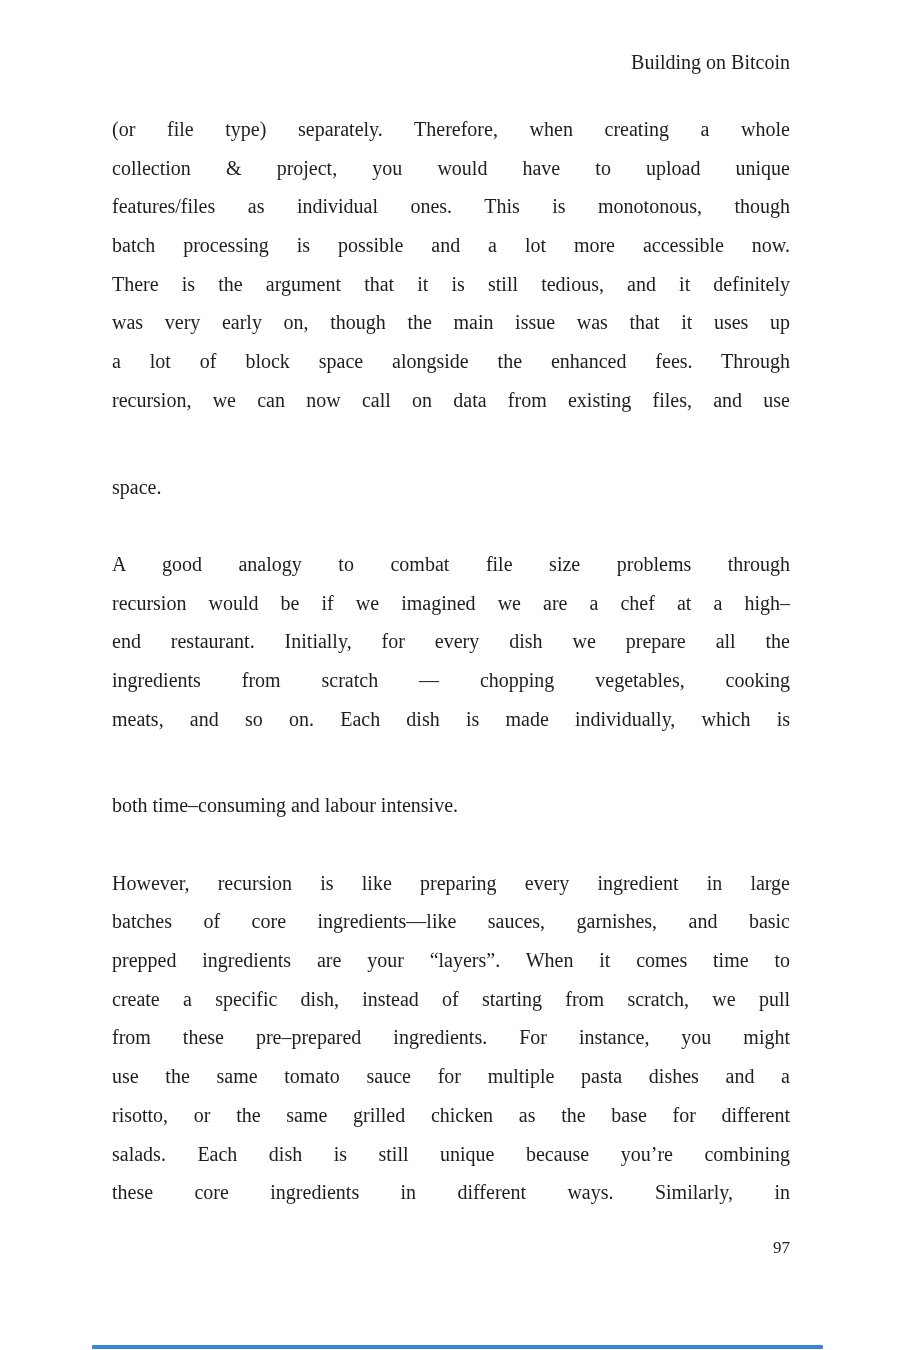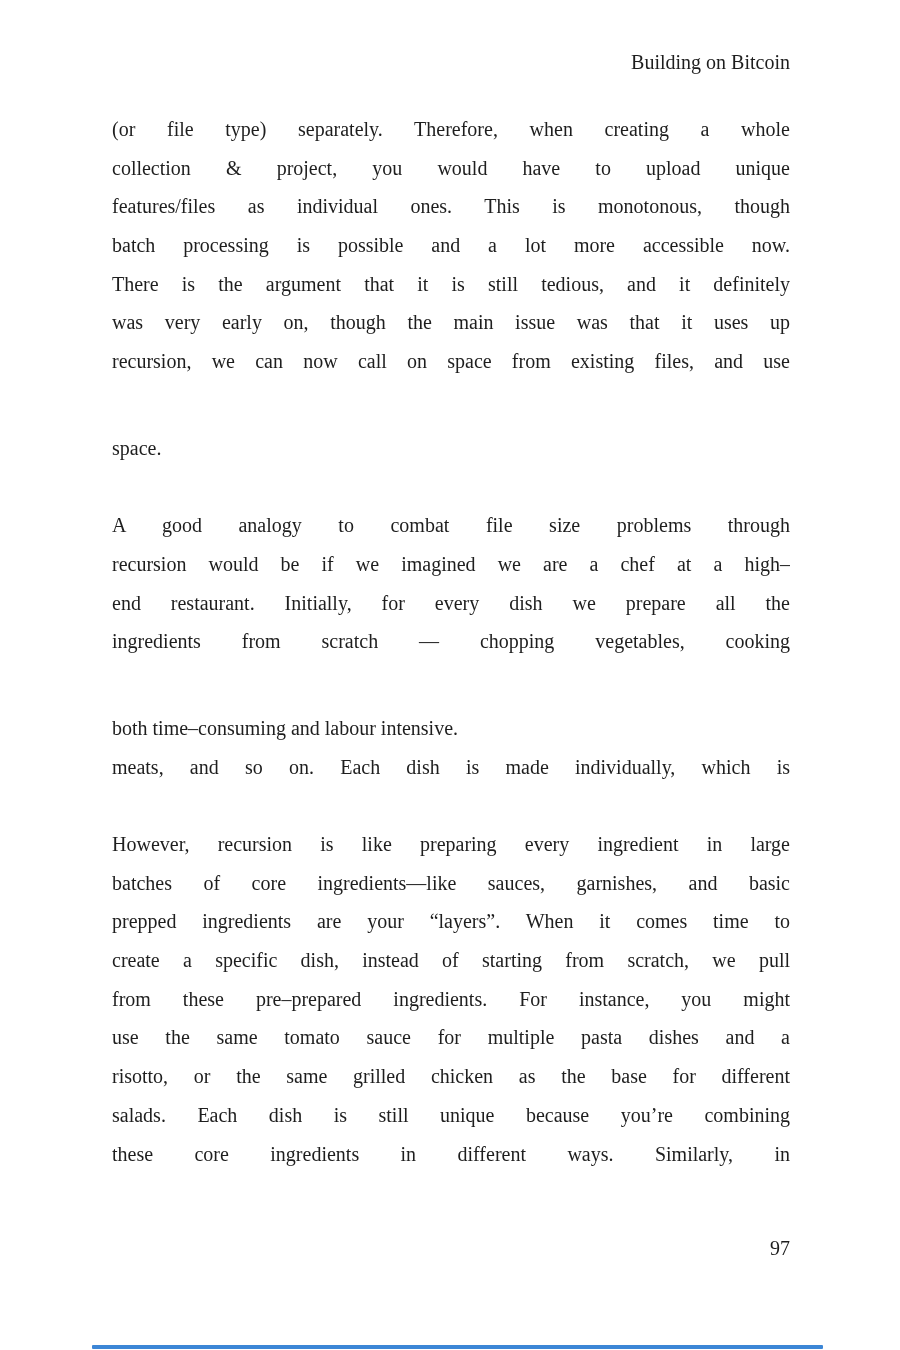--- a/index.html
+++ b/index.html
@@ -43,21 +43,21 @@
     white-space: normal;
   }
   .line.last {
     text-align-last: left;
     margin-top: 48px;
   }
   .page-number {
     position: absolute;
     top: 1236px;
     right: 110px;
-    font-size: 20px;
+    font-size: 17px;
     line-height: 24px;
     color: #1e1e1e;
   }
   .bottom-highlight-bar {
     position: absolute;
     left: 92px;
     bottom: 1px;
     width: 731px;
     height: 4px;
     border-radius: 1px;
@@ -71,30 +71,31 @@
   <div class="running-header">Building on Bitcoin</div>
 
   <div class="text-block">
       <div class="para">
         <div class="line">(or file type) separately. Therefore, when creating a whole</div>
         <div class="line">collection &amp; project, you would have to upload unique</div>
         <div class="line">features/files as individual ones. This is monotonous, though</div>
         <div class="line">batch processing is possible and a lot more accessible now.</div>
         <div class="line">There is the argument that it is still tedious, and it definitely</div>
         <div class="line">was very early on, though the main issue was that it uses up</div>
-        <div class="line">recursion, we can now call on space from existing files, and use</div>
+        <div class="line">a lot of block space alongside the enhanced fees. Through</div>
+        <div class="line">recursion, we can now call on data from existing files, and use</div>
         <div class="line last">space.</div>
       </div>
       <div class="para">
         <div class="line">A good analogy to combat file size problems through</div>
         <div class="line">recursion would be if we imagined we are a chef at a high–</div>
         <div class="line">end restaurant. Initially, for every dish we prepare all the</div>
         <div class="line">ingredients from scratch — chopping vegetables, cooking</div>
+        <div class="line">meats, and so on. Each dish is made individually, which is</div>
         <div class="line last">both time–consuming and labour intensive.</div>
-        <div class="line">meats, and so on. Each dish is made individually, which is</div>
       </div>
       <div class="para">
         <div class="line">However, recursion is like preparing every ingredient in large</div>
         <div class="line">batches of core ingredients—like sauces, garnishes, and basic</div>
         <div class="line">prepped ingredients are your “layers”. When it comes time to</div>
         <div class="line">create a specific dish, instead of starting from scratch, we pull</div>
         <div class="line">from these pre–prepared ingredients. For instance, you might</div>
         <div class="line">use the same tomato sauce for multiple pasta dishes and a</div>
         <div class="line">risotto, or the same grilled chicken as the base for different</div>
         <div class="line">salads. Each dish is still unique because you’re combining</div>

